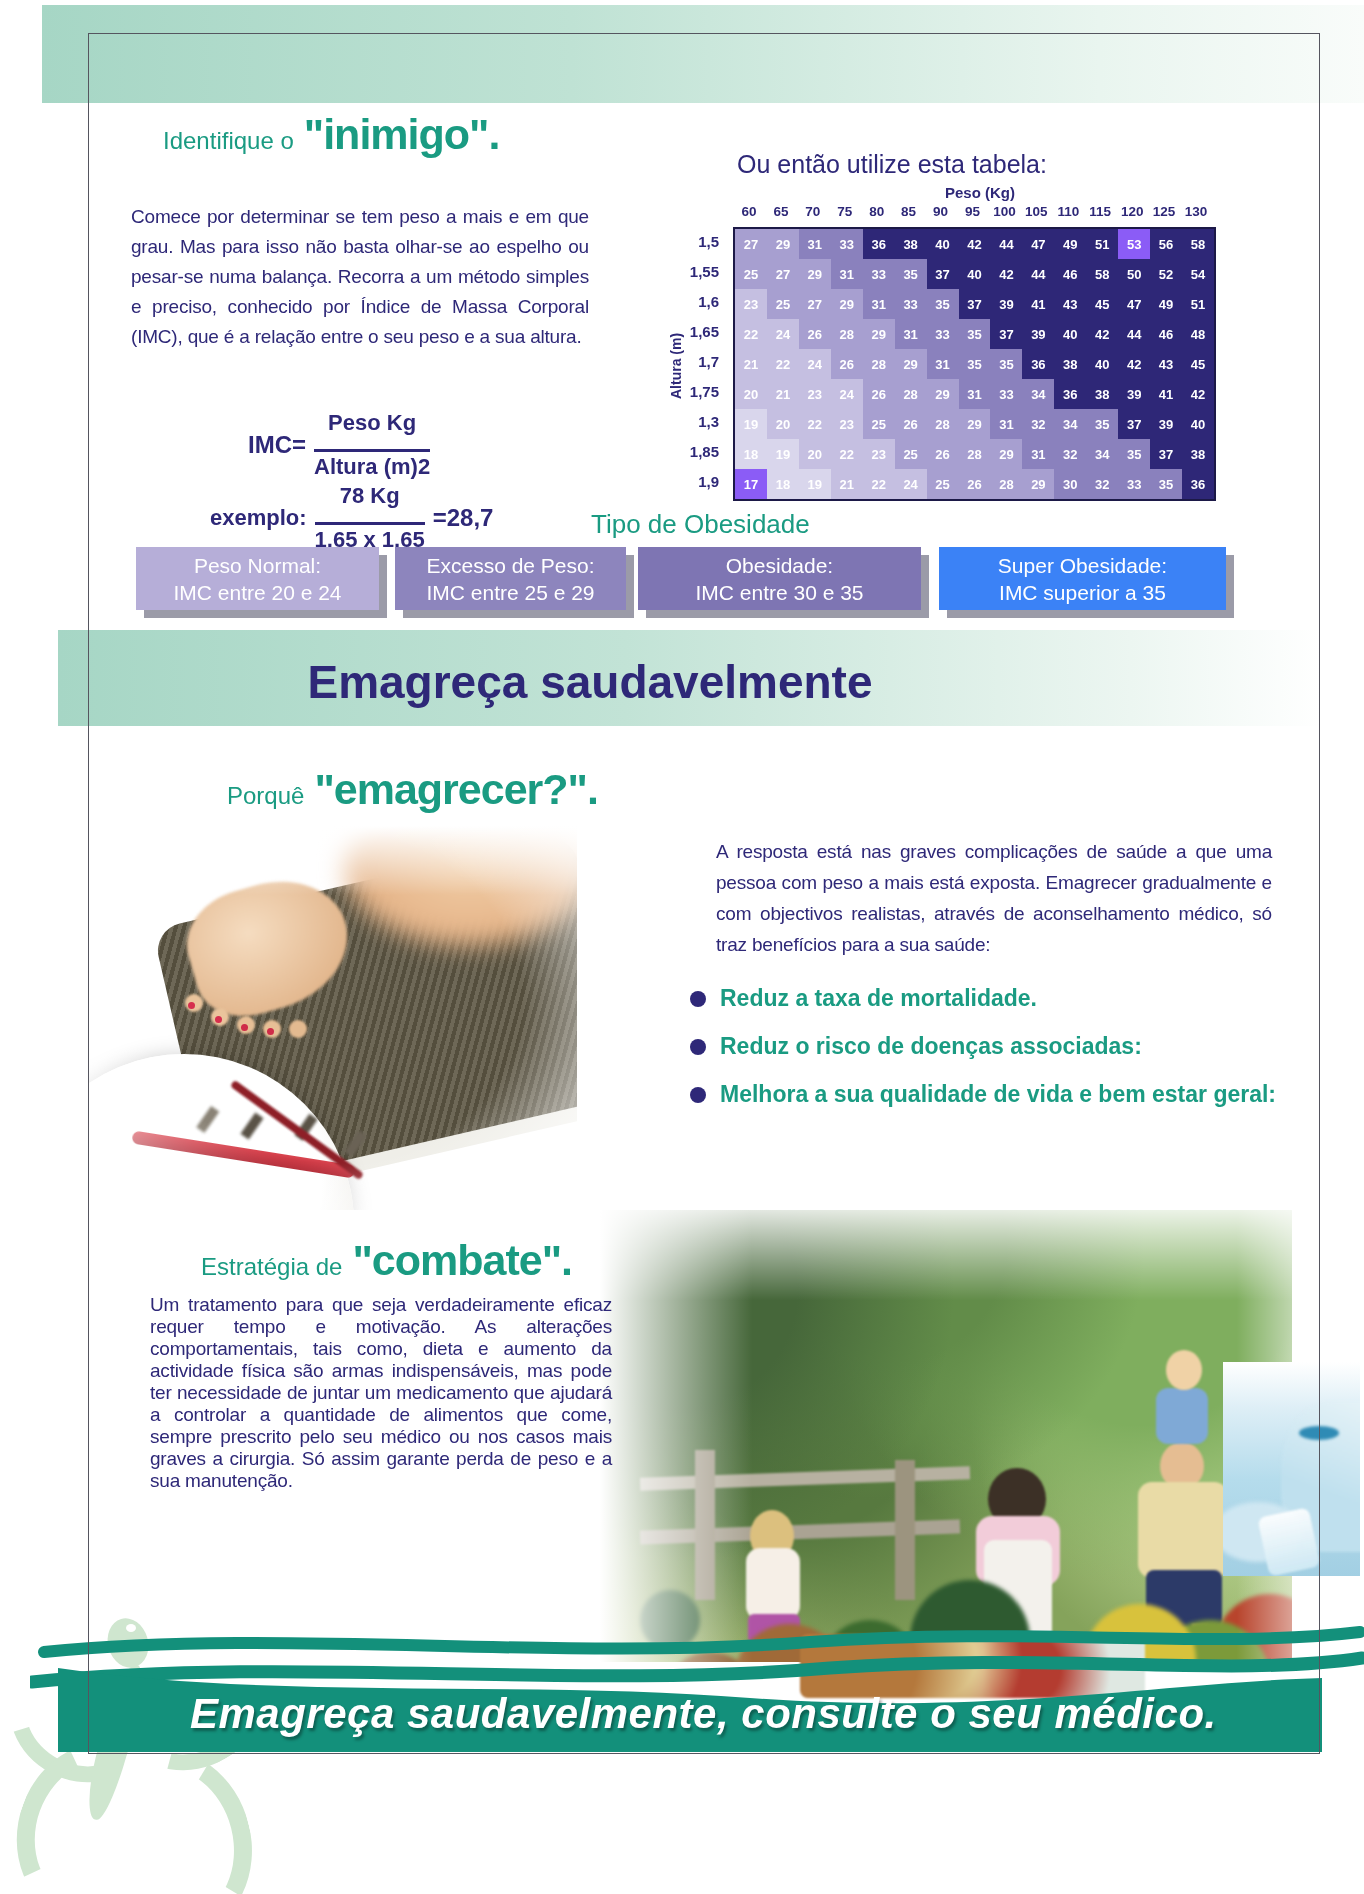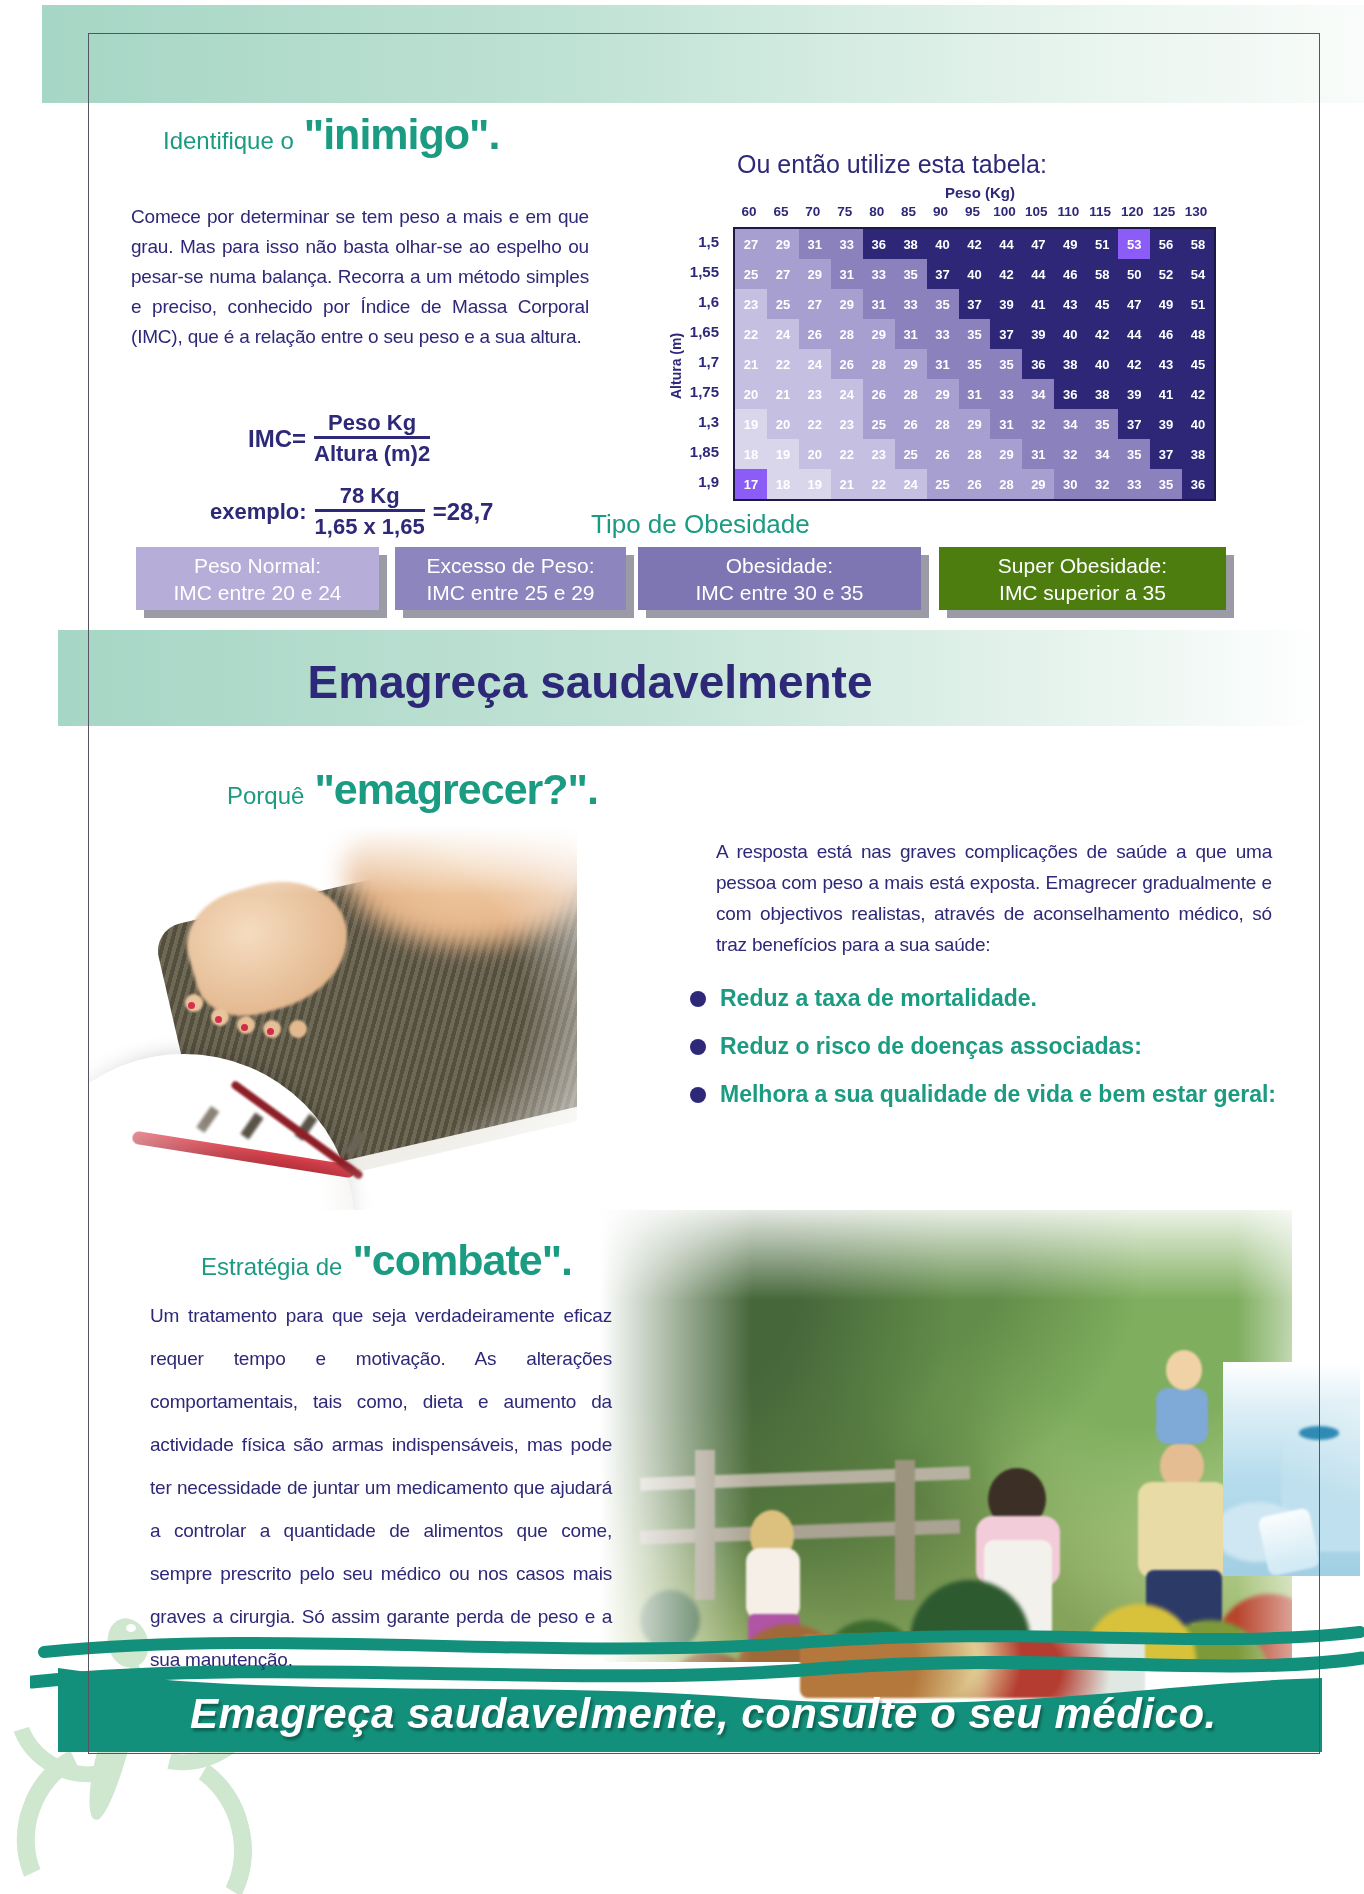--- a/index.html
+++ b/index.html
@@ -22,27 +22,27 @@
   .sec-head .sm{font-size:24px;}
   .sec-head .bg{font-size:43px;font-weight:600;letter-spacing:-1px;}
   #head-identify{left:163px;top:110px;}
   #head-why{left:227px;top:765px;}
   #head-strategy{left:201px;top:1236px;}
   
   .para{position:absolute;z-index:10;color:var(--navy);font-size:19px;line-height:30px;
         text-align:justify;letter-spacing:-0.2px;}
   #para-intro{left:131px;top:202px;width:458px;}
   #para-why{left:716px;top:836px;width:556px;line-height:31px;}
-  #para-strategy{left:150px;top:1294px;width:462px;line-height:43px;}
+  #para-strategy{left:150px;top:1294px;width:462px;line-height:22px;}
   
   .formula{position:absolute;z-index:10;display:flex;align-items:center;gap:8px;color:var(--navy);font-weight:bold;}
   #formula-imc{left:248px;top:410px;font-size:24px;}
   #formula-ex{left:210px;top:483px;font-size:22px;}
   .frac{display:inline-block;text-align:center;font-size:22px;}
-  .frac .num{display:block;border-bottom:3px solid var(--navy);padding:0 8px 0;}
+  .frac .num{display:block;border-bottom:3px solid var(--navy);padding:0 8px 13px;}
   .frac .den{display:block;padding-top:2px;}
   .eq-res{font-size:24px;}
   
   .t-heading{position:absolute;left:712px;top:150px;width:360px;text-align:center;z-index:10;
              color:var(--navy);font-size:25px;}
   .t-xaxis{position:absolute;left:890px;top:184px;width:180px;text-align:center;z-index:10;
            color:var(--navy);font-size:15px;font-weight:bold;}
   .t-cols{position:absolute;left:733px;top:204px;width:479px;z-index:10;
           display:grid;grid-template-columns:repeat(15,1fr);}
   .t-cols span{text-align:center;color:var(--navy);font-size:13.5px;font-weight:bold;}
@@ -391,21 +391,21 @@
         <div>IMC entre 20 e 24</div>
       </div>
       <div class="box bx1" style="background: rgb(141, 133, 189);">
         <div>Excesso de Peso:</div>
         <div>IMC entre 25 e 29</div>
       </div>
       <div class="box bx2" style="background: rgb(126, 117, 179);">
         <div>Obesidade:</div>
         <div>IMC entre 30 e 35</div>
       </div>
-      <div class="box bx3" style="background: #4d7c0f;">
+      <div class="box bx3" style="background: #3b82f6;">
         <div>Super Obesidade:</div>
         <div>IMC superior a 35</div>
       </div>
     </div>
 
   <div class="band2-title">Emagreça saudavelmente</div>
 
   <div class="sec-head" id="head-why">
     <span class="sm">Porquê</span>
     <span class="bg">"emagrecer?".</span>

